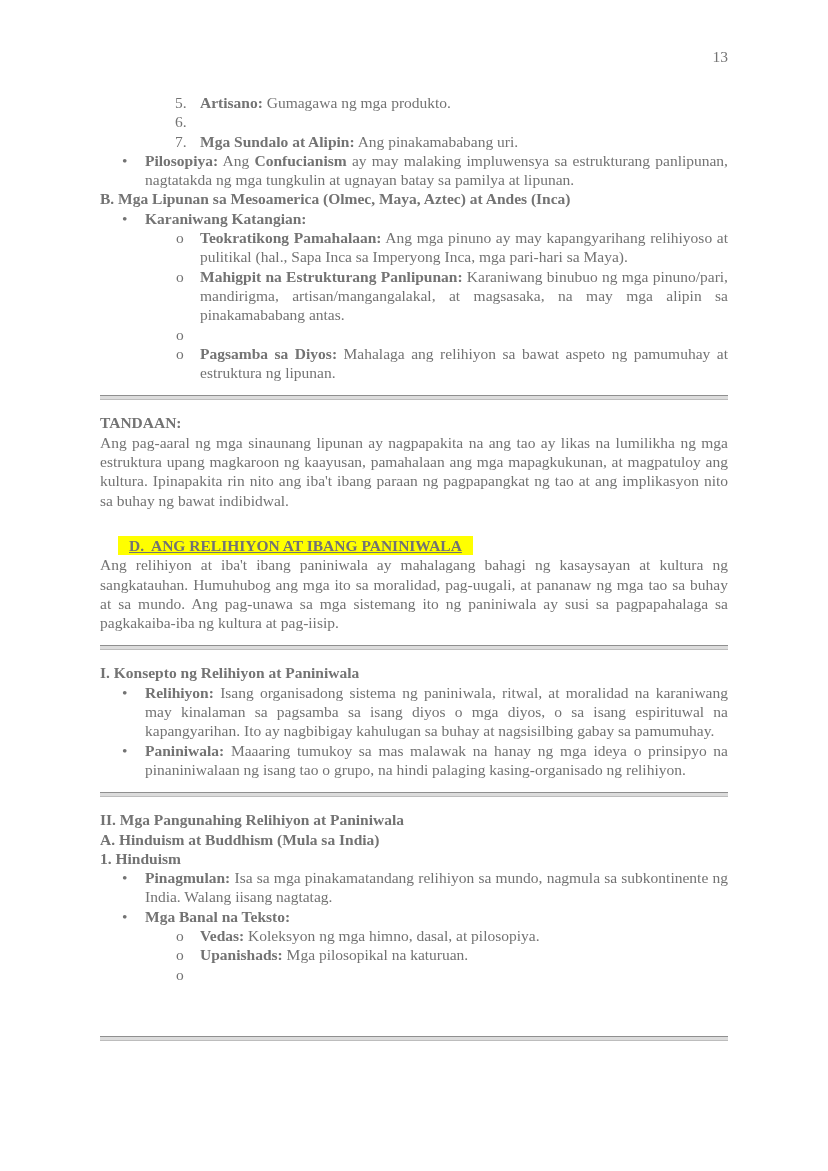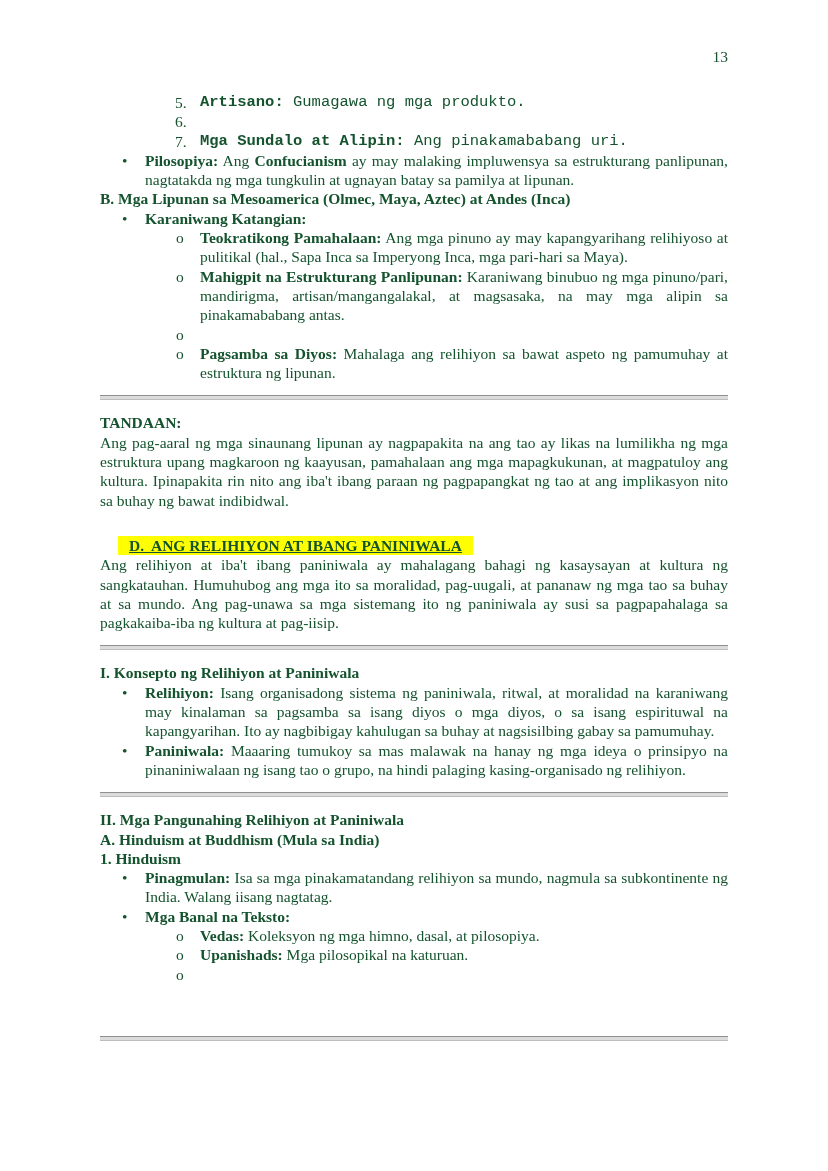--- a/index.html
+++ b/index.html
@@ -1,30 +1,30 @@
 <!DOCTYPE html>
 <html><head>
 <meta charset="utf-8">
 <style>
   html,body { margin:0; padding:0; background:#ffffff; }
   .page {
     width:828px; height:1171px; background:#ffffff; position:relative;
     font-family:"Liberation Serif", serif; font-size:15.5px; line-height:19.3px;
-    color:#14532d; box-sizing:border-box; overflow:hidden;
+    color:#737373; box-sizing:border-box; overflow:hidden;
   }
   .page-number { position:absolute; top:47px; right:100px; }
   .content { padding:93px 100px 0 100px; }
   .just { text-align:justify; }
   .bold { font-weight:bold; }
   b { font-weight:bold; }
 
   
   .oli { display:flex; }
   .oli .num { flex:0 0 25px; margin-left:75px; }
-  .oli .body { flex:1; text-align:justify;font-family:Liberation Mono, monospace; }
+  .oli .body { flex:1; text-align:justify; }
 
   
   .b1 { display:flex; }
   .b1 .marker { flex:0 0 23px; margin-left:22px; }
   .b1 .body { flex:1; text-align:justify; }
 
   
   .b2 { display:flex; }
   .b2 .marker { flex:0 0 24px; margin-left:76px; }
   .b2 .body { flex:1; text-align:justify; }

